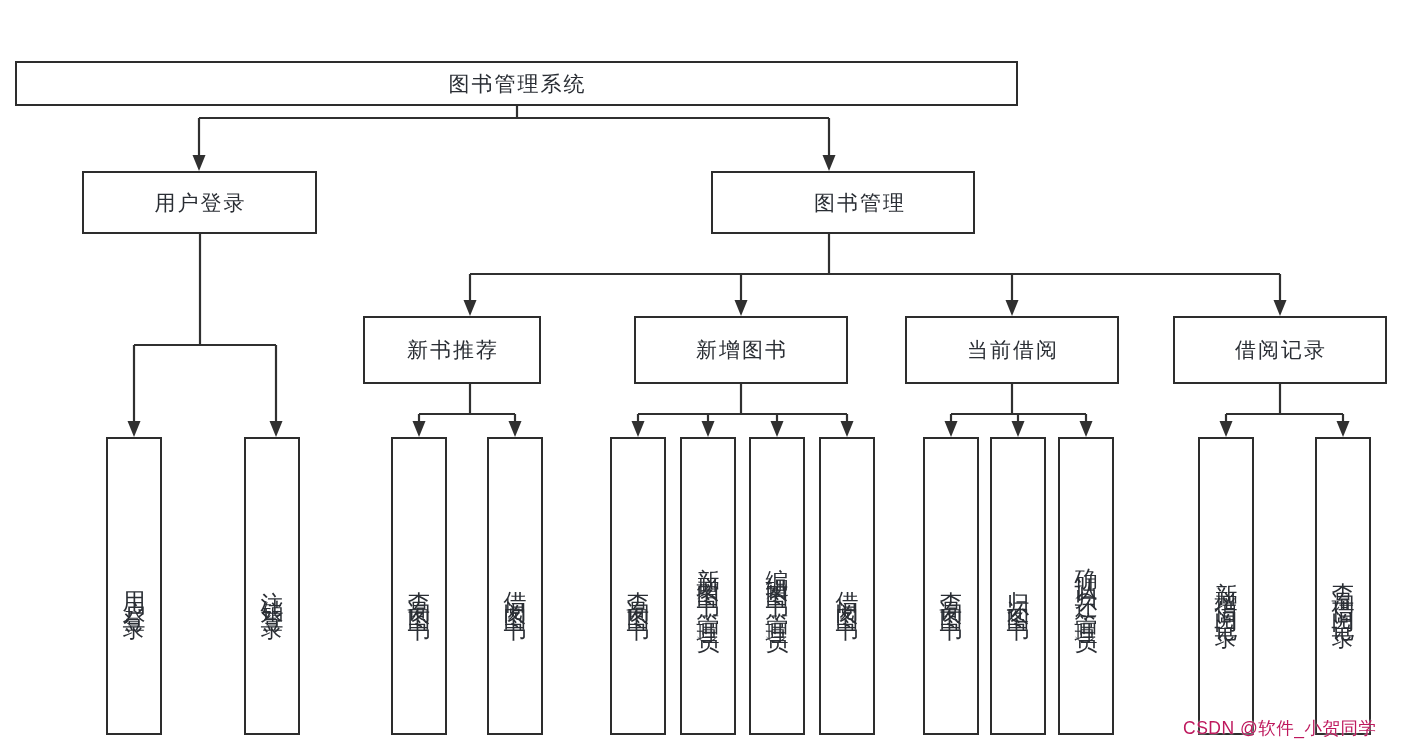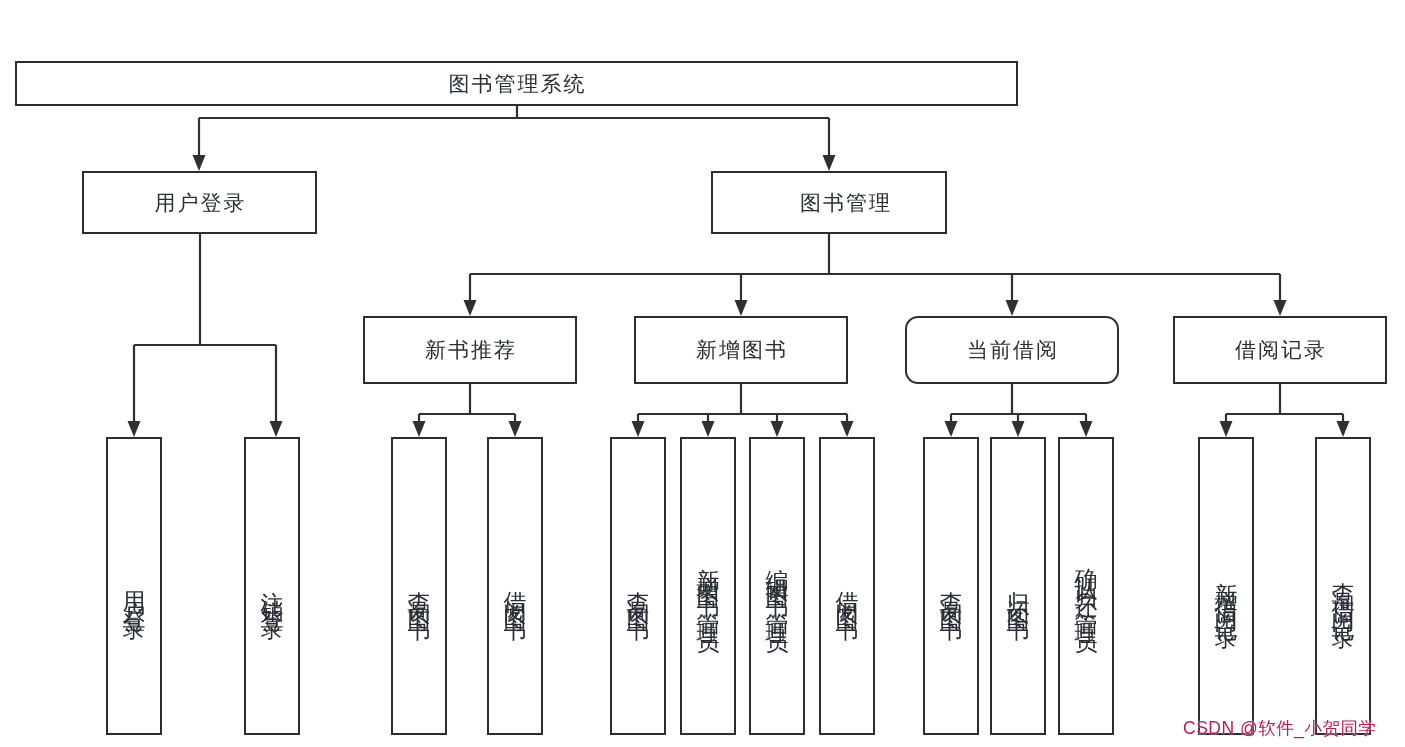--- a/index.html
+++ b/index.html
@@ -51,26 +51,26 @@
     font-size: 23px;
     letter-spacing: 9px;
     margin-bottom: -9px;
     line-height: 1;
   }
 
   
   .n-root   { left: 15px;   top: 14px;  width: 1003px; height: 45px; margin-top: 47px; }
   
   .n-login  { left: 82px;   top: 171px; width: 235px;  height: 63px; }
-  .n-mgmt   { left: 711px;  top: 171px; width: 236px;  height: 63px; padding-left: 32px; }
+  .n-mgmt   { left: 711px;  top: 171px; width: 264px;  height: 63px; padding-left: 32px; }
   
   .n-l3     { top: 316px; height: 68px; }
-  .n-newrec { left: 363px;  width: 214px; }
+  .n-newrec { left: 363px;  width: 178px; }
   .n-borrow { left: 634px;  width: 214px; }
-  .n-curr   { left: 905px;  width: 214px; border-radius: 13px; }
+  .n-curr   { left: 905px;  width: 214px; }
   .n-rec    { left: 1173px; width: 214px; }
   
   .leaf { top: 437px; height: 298px; width: 56px; }
   .lf-1  { left: 106px; }
   .lf-2  { left: 244px; }
   .lf-3  { left: 391px; }
   .lf-4  { left: 487px; }
   .lf-5  { left: 610px; }
   .lf-6  { left: 680px; }
   .lf-7  { left: 749px; }

